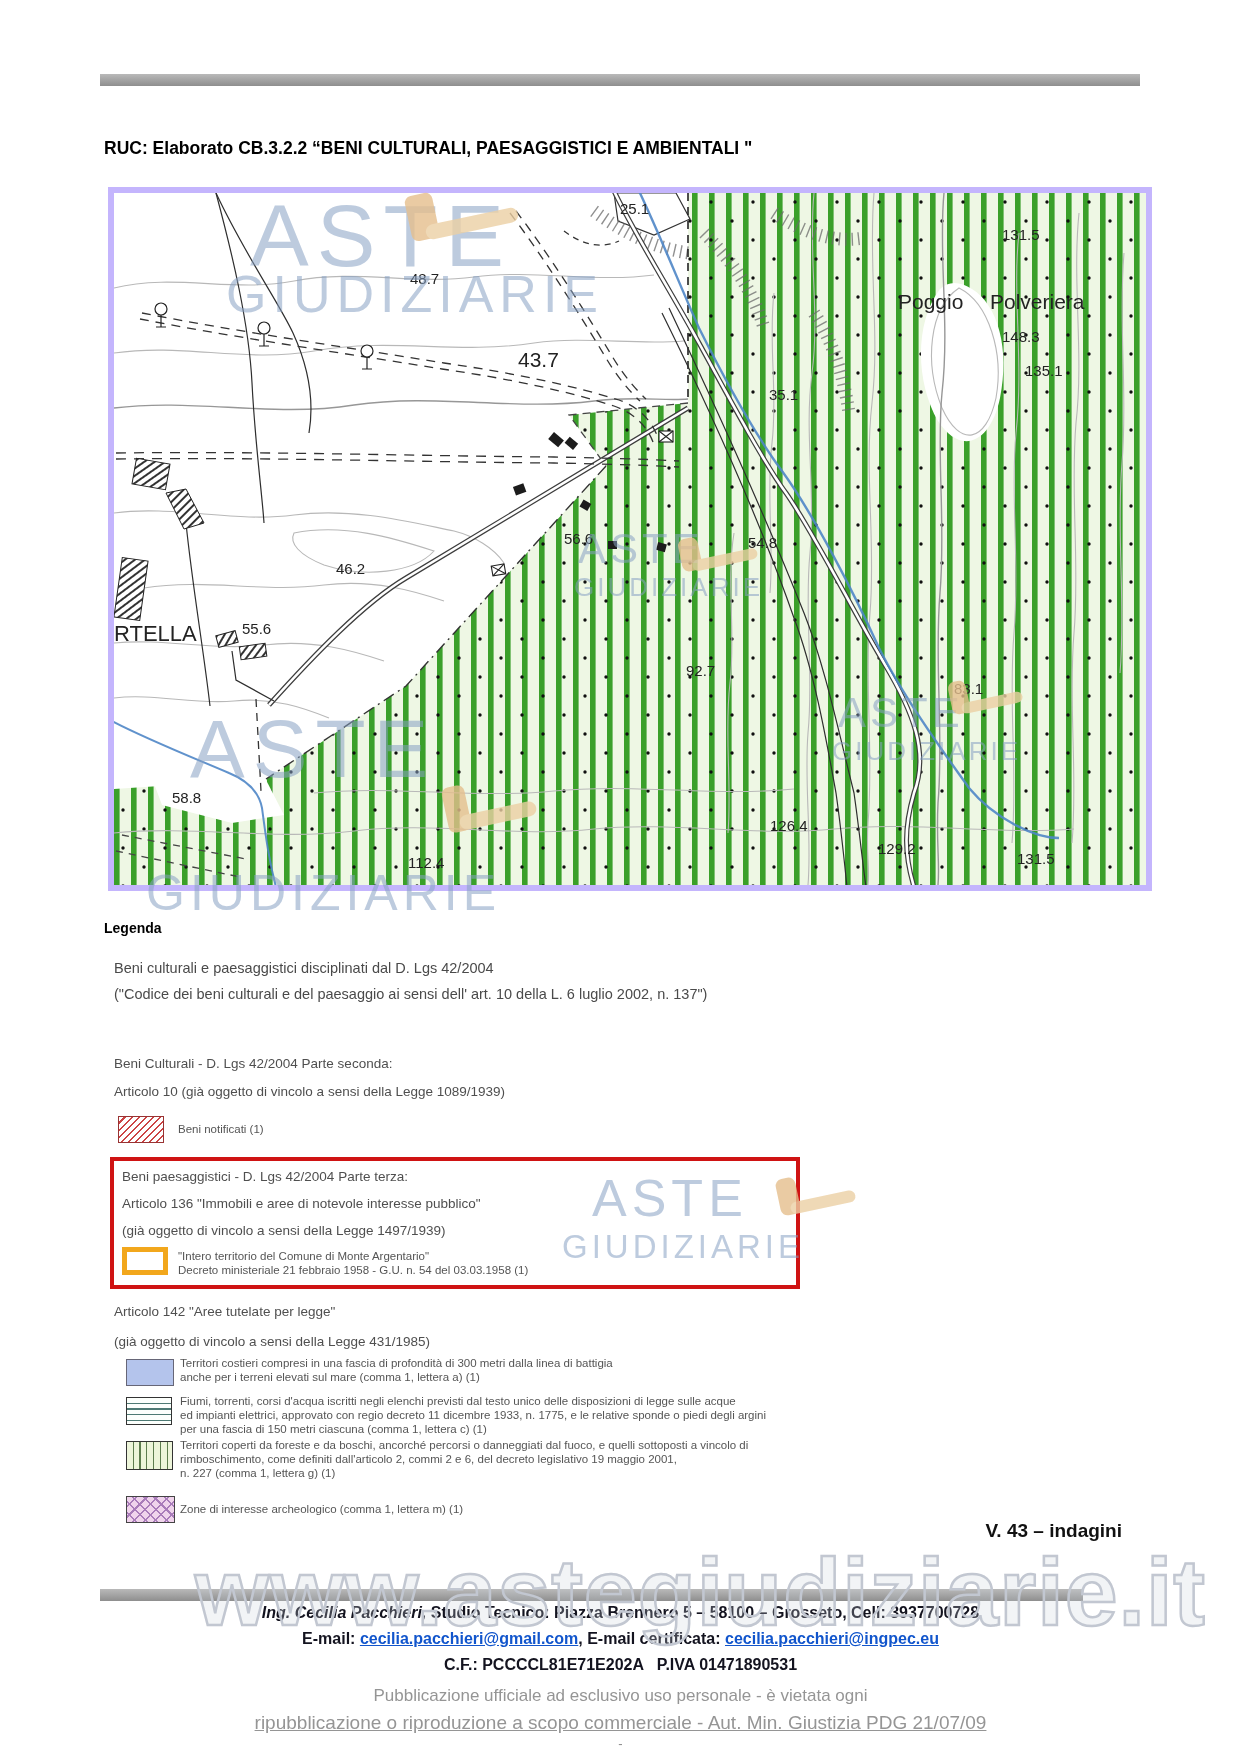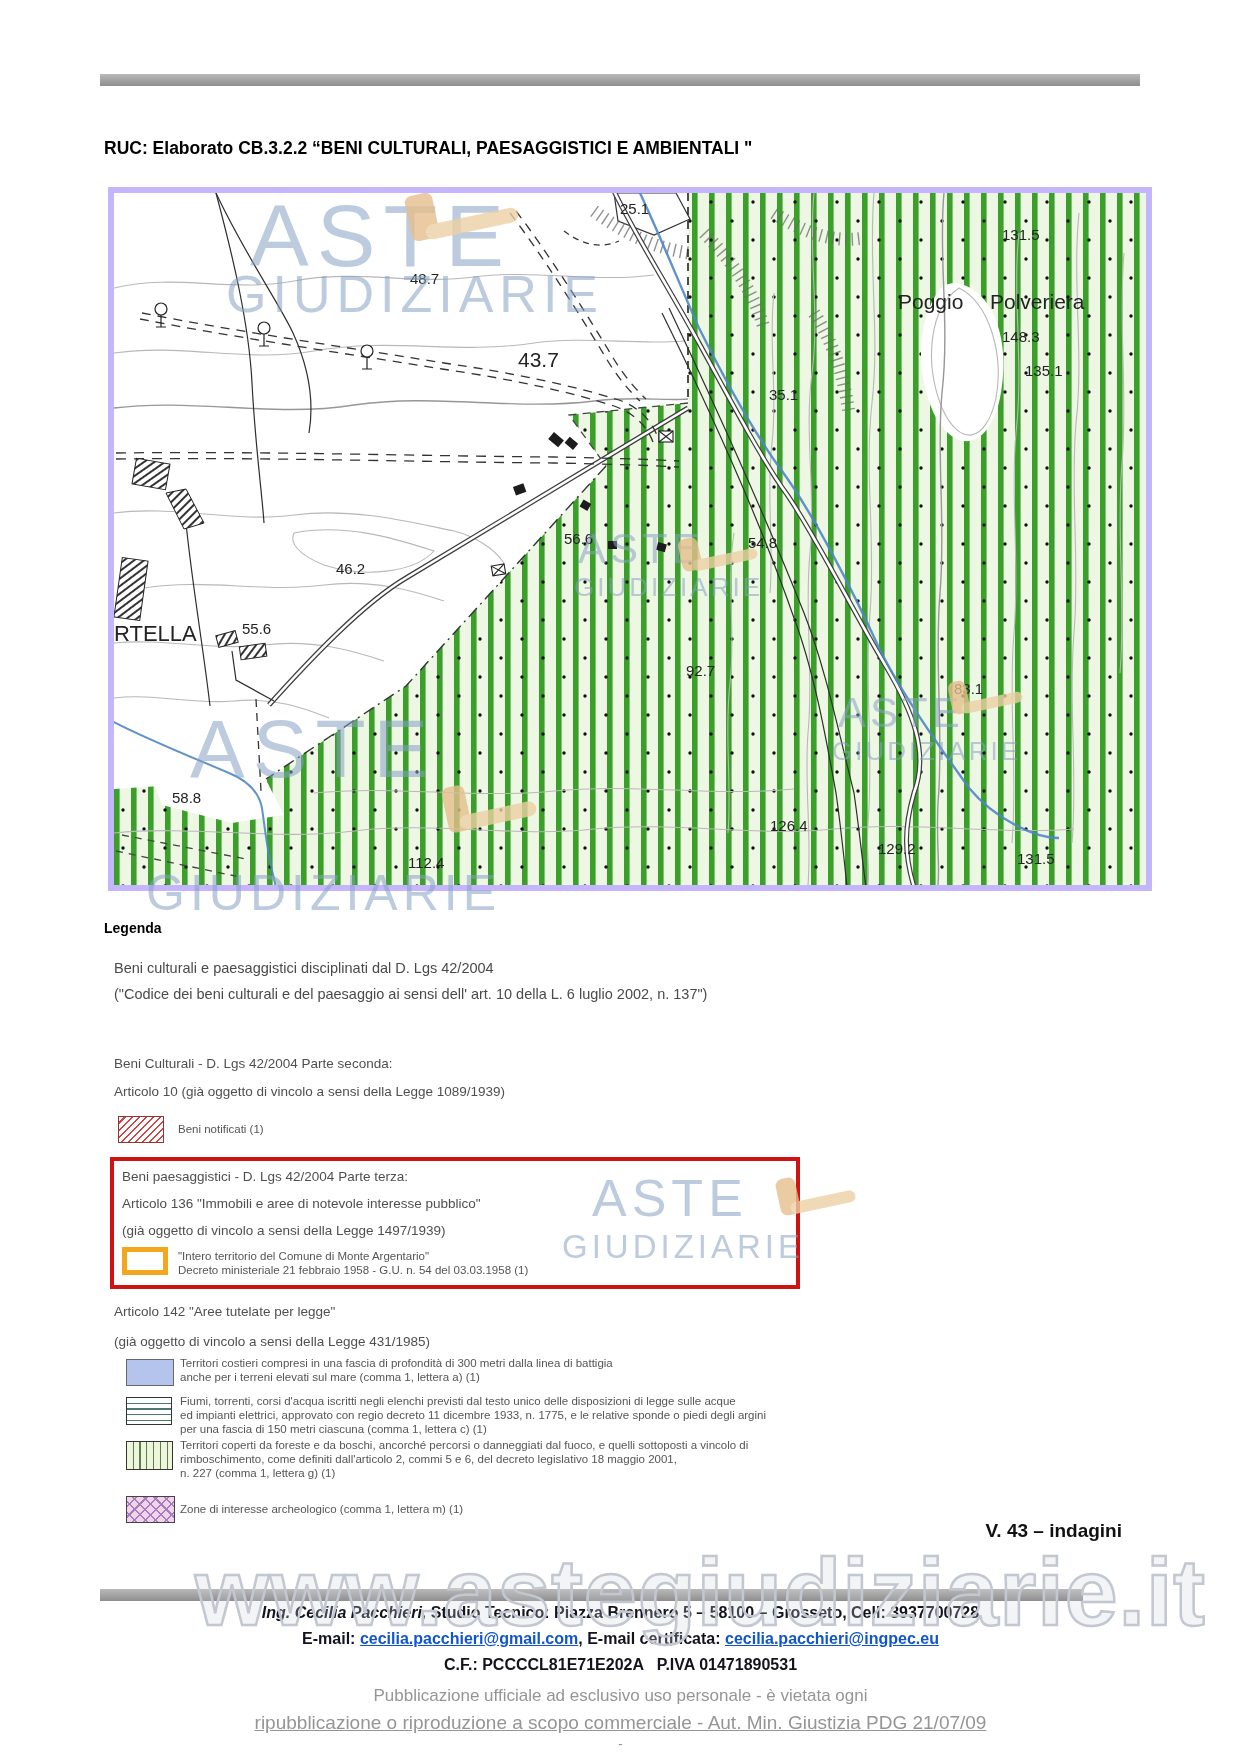--- a/index.html
+++ b/index.html
@@ -290,21 +290,21 @@
   <div id="sw-rivers" class="swatch"></div>
   <div class="leg-small" style="left:180px;top:1394px;">
     <div>Fiumi, torrenti, corsi d'acqua iscritti negli elenchi previsti dal testo unico delle disposizioni di legge sulle acque</div>
     <div>ed impianti elettrici, approvato con regio decreto 11 dicembre 1933, n. 1775, e le relative sponde o piedi degli argini</div>
     <div>per una fascia di 150 metri ciascuna (comma 1, lettera c) (1)</div>
   </div>
 
   <div id="sw-forest" class="swatch"></div>
   <div class="leg-small" style="left:180px;top:1438px;">
     <div>Territori coperti da foreste e da boschi, ancorché percorsi o danneggiati dal fuoco, e quelli sottoposti a vincolo di</div>
-    <div>rimboschimento, come definiti dall'articolo 2, commi 5 e 6, del decreto legislativo 18 maggio 2001,</div>
+    <div>rimboschimento, come definiti dall'articolo 2, commi 2 e 6, del decreto legislativo 19 maggio 2001,</div>
     <div>n. 227 (comma 1, lettera g) (1)</div>
   </div>
 
   <div id="sw-archeo" class="swatch"></div>
   <div class="leg-small" style="left:180px;top:1502px;">
     <div>Zone di interesse archeologico (comma 1, lettera m) (1)</div>
   </div>
 
   <div id="v43">V. 43 – indagini</div>
 

